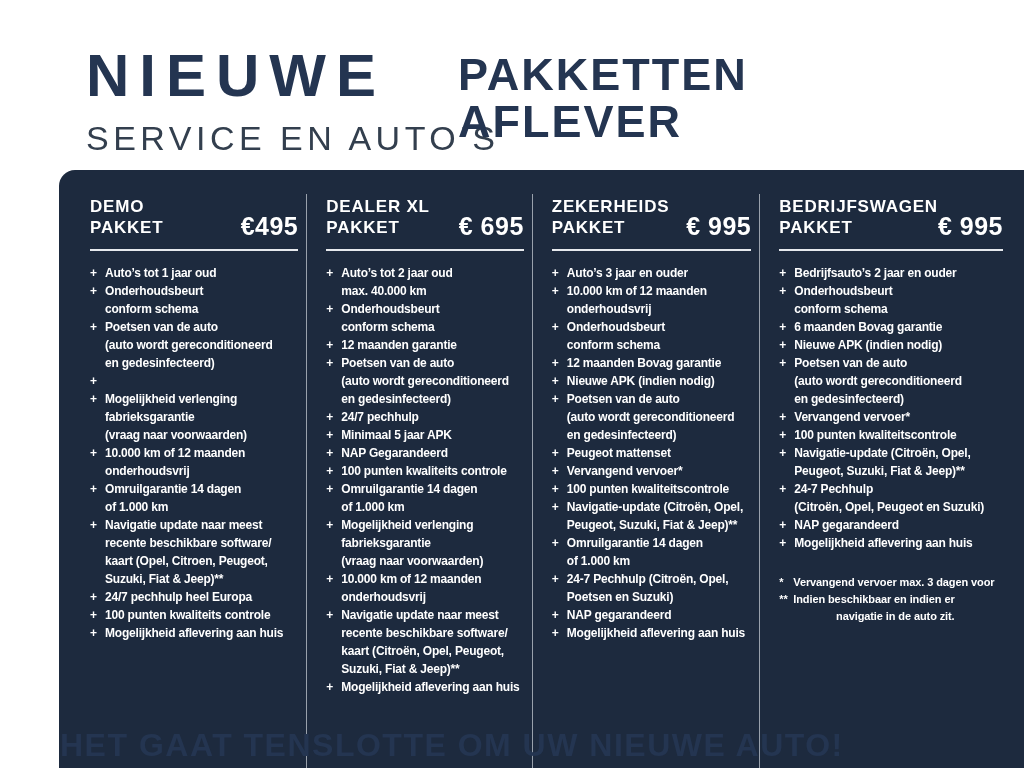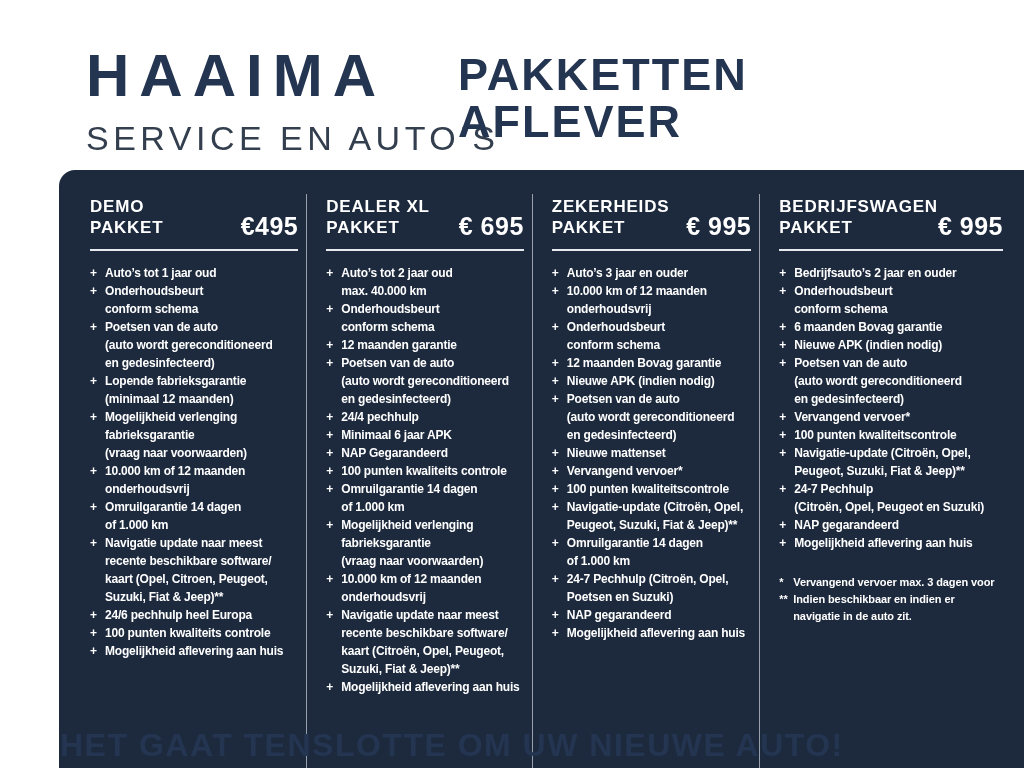--- a/index.html
+++ b/index.html
@@ -57,34 +57,34 @@
   .col-price { font-size: 25px; font-weight: 800; letter-spacing: 0.5px; line-height: 1; white-space: pre; margin-top: 20px; }
   .col-rule { height: 2px; background: var(--rule); margin: 10px 0 13px 0; }
 
   .item { display: flex; font-size: 12px; font-weight: 700; line-height: 18px; letter-spacing: -0.2px; }
   .item-marker { width: 15px; flex: none; }
   .item-line { white-space: nowrap; }
 
   .footnotes { margin-top: 22px; font-size: 11px; font-weight: 700; line-height: 17px; letter-spacing: -0.1px; }
   .footnote { display: flex; }
   .fn-marker { min-width: 14px; flex: none; }
-  .fn-line { white-space: nowrap; }
+  .fn-line { white-space: nowrap; text-align: right; }
 
   
   .footer-line {
     position: absolute; left: 60px; top: 727px;
     font-size: 32px; font-weight: 800; letter-spacing: 1.5px;
     color: var(--navy); white-space: nowrap;
   }
 </style>
 </head>
 <body>
 
 <div class="logo">
-  <div class="logo-title">HAAIMA</div>
+  <div class="logo-title">NIEUWE</div>
   <div class="logo-subtitle">SERVICE EN AUTO’S</div>
 </div>
 <div class="main-title">
   <div>PAKKETTEN</div>
   <div>AFLEVER</div>
 </div>
 
 <div class="panel">
     <div class="col">
       <div class="col-head">
@@ -112,24 +112,20 @@
         <div class="item">
           <div class="item-marker">+</div>
           <div class="item-text">
             <div class="item-line">Poetsen van de auto</div>
             <div class="item-line">(auto wordt gereconditioneerd</div>
             <div class="item-line">en gedesinfecteerd)</div>
           </div>
         </div>
         <div class="item">
           <div class="item-marker">+</div>
-          <div class="item-text">
-            <div class="item-line">Lopende fabrieksgarantie</div>
-            <div class="item-line">(minimaal 12 maanden)</div>
-          </div>
         </div>
         <div class="item">
           <div class="item-marker">+</div>
           <div class="item-text">
             <div class="item-line">Mogelijkheid verlenging</div>
             <div class="item-line">fabrieksgarantie</div>
             <div class="item-line">(vraag naar voorwaarden)</div>
           </div>
         </div>
         <div class="item">
@@ -151,21 +147,21 @@
           <div class="item-text">
             <div class="item-line">Navigatie update naar meest</div>
             <div class="item-line">recente beschikbare software/</div>
             <div class="item-line">kaart (Opel, Citroen,  Peugeot,</div>
             <div class="item-line">Suzuki, Fiat &amp; Jeep)**</div>
           </div>
         </div>
         <div class="item">
           <div class="item-marker">+</div>
           <div class="item-text">
-            <div class="item-line">24/6 pechhulp heel Europa</div>
+            <div class="item-line">24/7 pechhulp heel Europa</div>
           </div>
         </div>
         <div class="item">
           <div class="item-marker">+</div>
           <div class="item-text">
             <div class="item-line">100 punten kwaliteits controle</div>
           </div>
         </div>
         <div class="item">
           <div class="item-marker">+</div>
@@ -209,27 +205,27 @@
           <div class="item-marker">+</div>
           <div class="item-text">
             <div class="item-line">Poetsen van de auto</div>
             <div class="item-line">(auto wordt gereconditioneerd</div>
             <div class="item-line">en gedesinfecteerd)</div>
           </div>
         </div>
         <div class="item">
           <div class="item-marker">+</div>
           <div class="item-text">
-            <div class="item-line">24/4 pechhulp</div>
-          </div>
-        </div>
-        <div class="item">
-          <div class="item-marker">+</div>
-          <div class="item-text">
-            <div class="item-line">Minimaal 6 jaar APK</div>
+            <div class="item-line">24/7 pechhulp</div>
+          </div>
+        </div>
+        <div class="item">
+          <div class="item-marker">+</div>
+          <div class="item-text">
+            <div class="item-line">Minimaal 5 jaar APK</div>
           </div>
         </div>
         <div class="item">
           <div class="item-marker">+</div>
           <div class="item-text">
             <div class="item-line">NAP Gegarandeerd</div>
           </div>
         </div>
         <div class="item">
           <div class="item-marker">+</div>
@@ -322,21 +318,21 @@
           <div class="item-marker">+</div>
           <div class="item-text">
             <div class="item-line">Poetsen van de auto</div>
             <div class="item-line">(auto wordt gereconditioneerd</div>
             <div class="item-line">en gedesinfecteerd)</div>
           </div>
         </div>
         <div class="item">
           <div class="item-marker">+</div>
           <div class="item-text">
-            <div class="item-line">Nieuwe mattenset</div>
+            <div class="item-line">Peugeot mattenset</div>
           </div>
         </div>
         <div class="item">
           <div class="item-marker">+</div>
           <div class="item-text">
             <div class="item-line">Vervangend vervoer*</div>
           </div>
         </div>
         <div class="item">
           <div class="item-marker">+</div>

